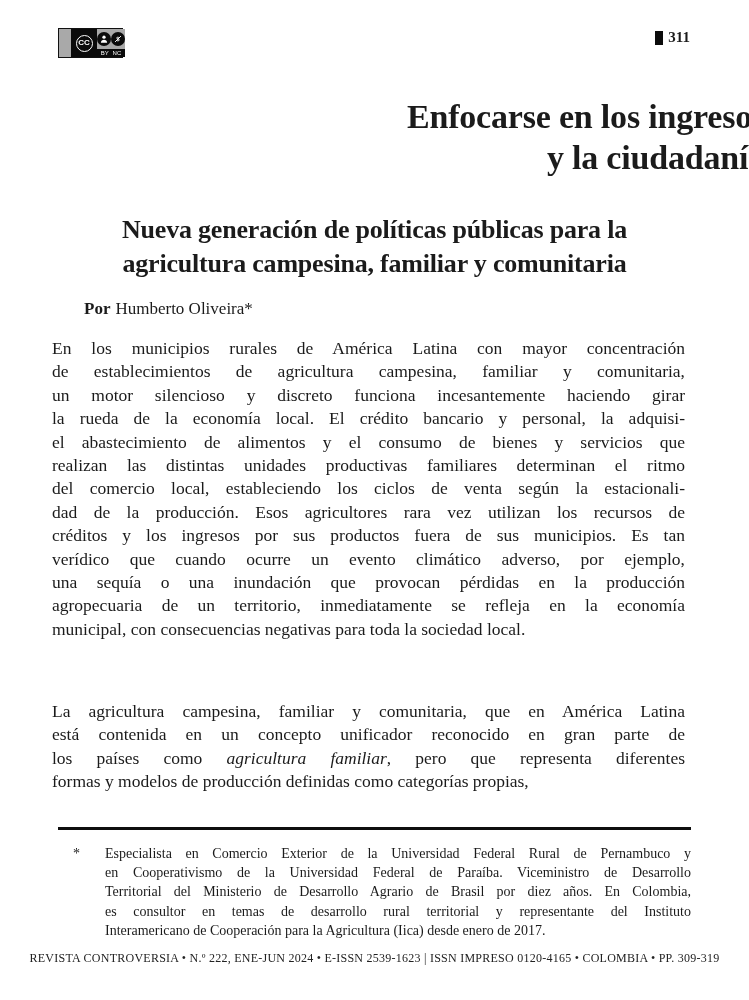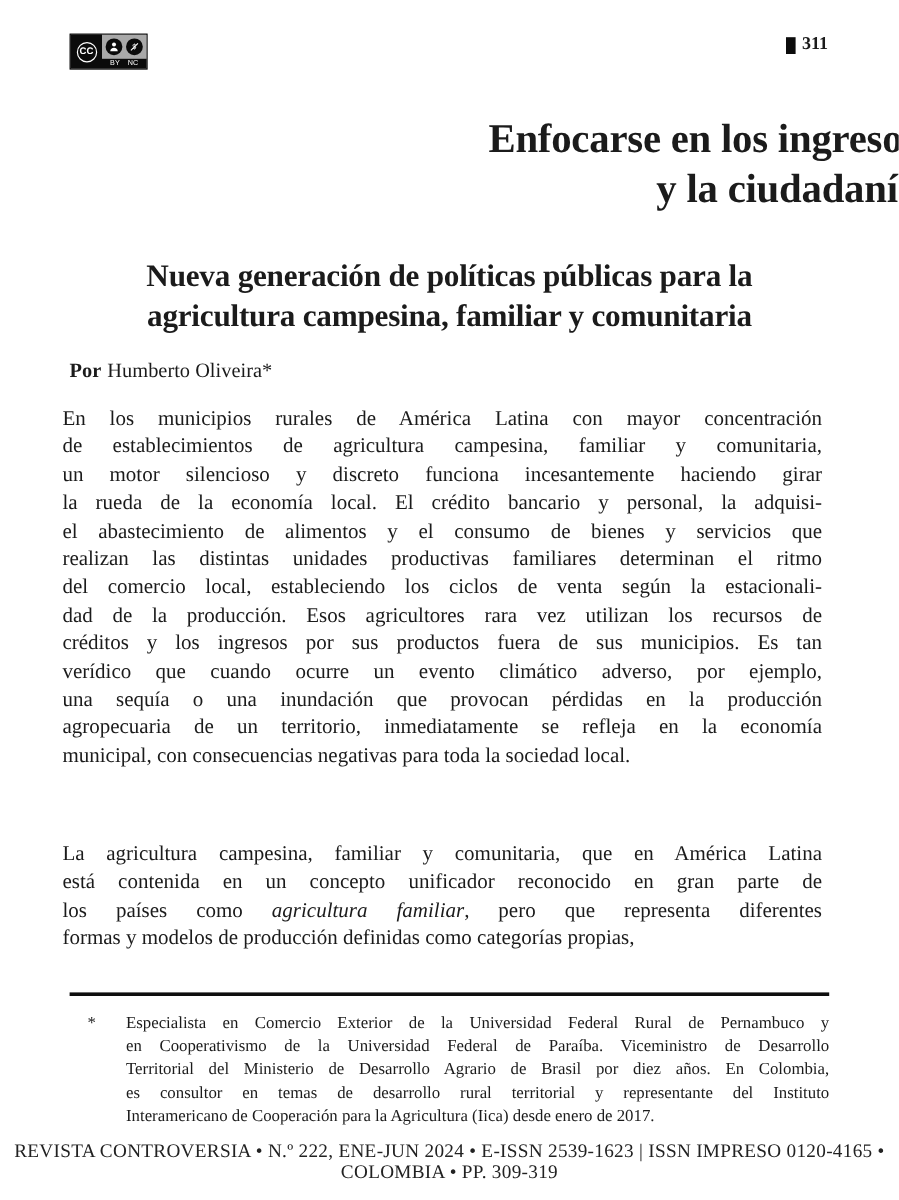--- a/index.html
+++ b/index.html
@@ -22,20 +22,21 @@
     width: 65px; height: 30px;
     display: flex;
     border: 1px solid #111;
     background: #a9a9a9;
   }
   .cc-left {
     width: 26px; height: 100%;
     background: #0b0b0b;
     display: flex; align-items: center; justify-content: center;
     flex: 0 0 26px;
+    margin-left: 12px;
   }
   .cc-circle {
     width: 17px; height: 17px;
     border: 1.6px solid #fff;
     border-radius: 50%;
     background: #0b0b0b;
     color: #fff;
     font-family: "Liberation Sans", sans-serif;
     font-weight: 700;
     font-size: 8px;
@@ -98,21 +99,21 @@
     font-weight: 700;
     line-height: 34px;
     white-space: pre-line;
     letter-spacing: -0.2px;
   }
   .byline {
     position: absolute;
     left: 58px; top: 299px;
     font-size: 17px;
   }
-  .byline .prefix { font-weight: 700; }
+  .byline .prefix { font-weight: 700; margin-left: 26px; }
   .byline .author { margin-left: 5px; }
 
   
   .para {
     position: absolute;
     left: 52px;
     width: 633px;
     font-size: 17.5px;
   }
   .para-1 { top: 337px; }
@@ -150,21 +151,21 @@
     font-size: 14px;
   }
   .fn-text .jline { line-height: 19.2px; }
 
   
   .footer {
     position: absolute;
     left: 0; top: 951px;
     width: 100%;
     text-align: center;
-    font-size: 16px;
+    font-size: 12px;
     letter-spacing: 0.25px;
     color: #222;
   }
 </style>
 </head>
 <body>
 
 <div class="page">
 
   <div class="cc-badge">

